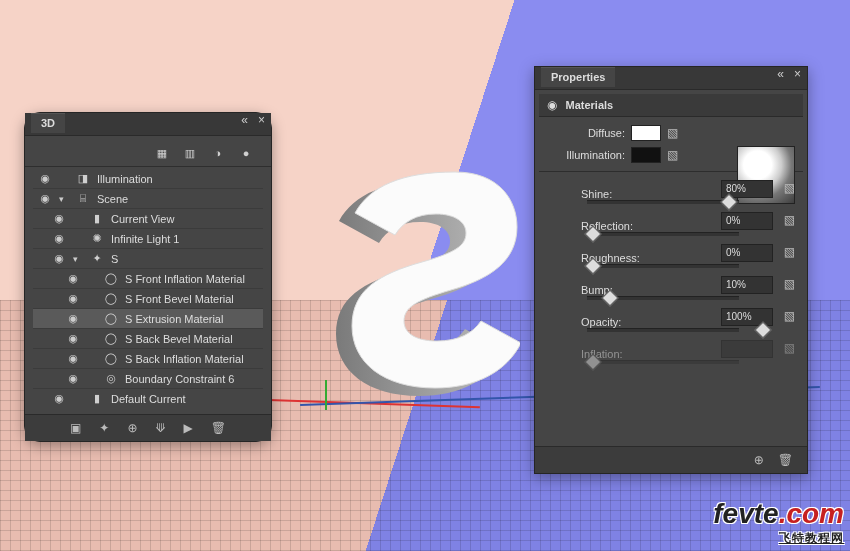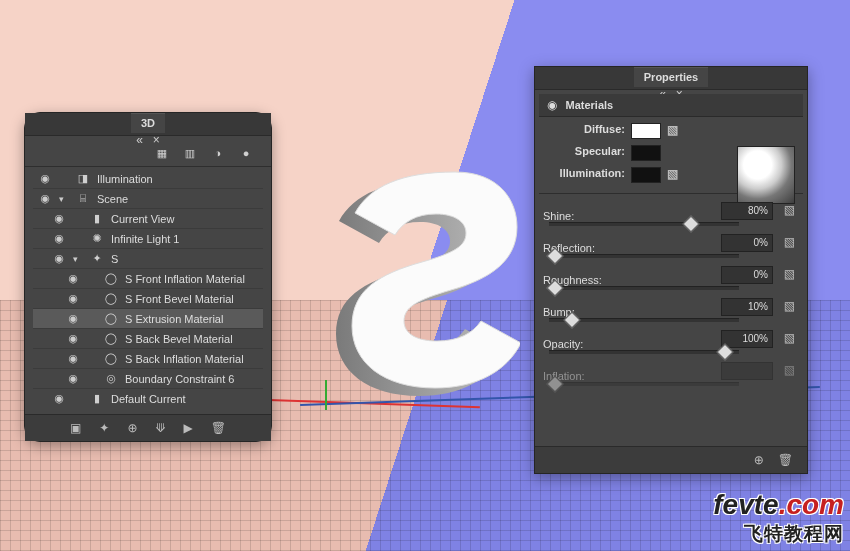--- a/index.html
+++ b/index.html
@@ -13,21 +13,21 @@
       linear-gradient(108deg,#e8bcb0 0%,#e8bcb0 48%,#7f82e4 48%,#7f82e4 100%);}
   .axis{position:absolute;height:2px;}
   .axis.red{background:#d33;left:60px;top:399px;width:420px;transform:rotate(2deg);}
   .axis.blue{background:#35a;left:300px;top:395px;width:520px;transform:rotate(-2deg);}
   .axis.green{position:absolute;width:2px;height:30px;background:#3a3;left:325px;top:380px;}
 
   .letter{position:absolute;left:310px;top:160px;width:210px;height:260px;pointer-events:none;}
   .letter svg{position:absolute;left:0;top:0;}
 
   .panel{position:absolute;background:#454545;border:1px solid #252525;box-shadow:0 4px 14px rgba(0,0,0,.35);}
-  .panel-tabbar{height:22px;background:#383838;border-bottom:1px solid #2a2a2a;display:flex;align-items:center;padding:0 6px;justify-content:space-between;flex-direction:column;}
+  .panel-tabbar{height:22px;background:#383838;border-bottom:1px solid #2a2a2a;display:flex;align-items:flex-start;padding:0 6px;justify-content:space-between;}
   .panel-tab{background:#454545;color:#ddd;padding:3px 10px 4px;font-weight:bold;font-size:11px;border-top:1px solid #555;}
   .panel-icons{display:flex;gap:10px;color:#ccc;}
   .panel-body{padding:6px 8px 8px 8px;}
 
   .p3d{left:24px;top:112px;width:246px;height:328px;border-radius:16px;}
   .toolbar{display:flex;gap:14px;justify-content:flex-end;padding:4px 10px 6px;}
   .tool-ico{width:14px;height:14px;color:#cfcfcf;display:flex;align-items:center;justify-content:center;}
   .divider{height:1px;background:#2e2e2e;margin:0 -8px 2px;}
   .tree{list-style:none;margin:0;padding:0;}
   .tree li{display:flex;align-items:center;height:19px;padding-left:4px;gap:6px;border-top:1px solid #3b3b3b;}
@@ -35,39 +35,39 @@
   .eye{width:16px;color:#ccc;text-align:center;}
   .twist{width:10px;color:#ccc;font-size:9px;}
   .node-ico{width:16px;color:#cfcfcf;display:inline-flex;align-items:center;justify-content:center;}
   .tree .indent1{padding-left:18px;}
   .tree .indent2{padding-left:32px;}
   .selected{background:#5a5a5a;}
   .bottombar{position:absolute;left:0;right:0;bottom:0;height:26px;border-top:1px solid #2a2a2a;background:#3c3c3c;display:flex;align-items:center;justify-content:center;gap:18px;color:#bbb;}
 
   .pprops{left:534px;top:66px;width:272px;height:406px;}
   .prop-hdr{display:flex;align-items:center;gap:8px;background:#3a3a3a;margin:-2px -4px 6px;padding:4px 8px;border-bottom:1px solid #2a2a2a;}
-  .swatch-row{display:flex;align-items:flex-start;height:20px;margin-bottom:2px;font-weight:bold;}
+  .swatch-row{display:flex;align-items:center;height:20px;margin-bottom:2px;}
   .swatch-label{width:82px;text-align:right;padding-right:6px;color:#ddd;}
   .swatch{width:28px;height:14px;border:1px solid #222;}
   .sw-white{background:#fff;} .sw-black{background:#111;}
   .folder{margin-left:6px;color:#bbb;}
   .preview{position:absolute;right:12px;top:56px;width:56px;height:56px;background:radial-gradient(circle at 35% 32%,#fff 0 14px,#ccc 24px,#777 34px,#333 56px);border:1px solid #222;}
   .sep{height:1px;background:#2d2d2d;margin:6px -4px;}
-  .slider-row{position:relative;height:32px;display:flex;align-items:center;}
+  .slider-row{position:relative;height:32px;display:flex;align-items:center;margin-left:38px;}
   .slider-label{width:82px;color:#ddd;}
   .slider-track{position:absolute;left:6px;right:60px;top:22px;height:3px;background:#333;border-top:1px solid #222;}
   .slider-knob{position:absolute;top:18px;width:10px;height:10px;background:#ddd;border:1px solid #555;transform:rotate(45deg);}
-  .val-box{position:absolute;right:26px;top:2px;width:42px;height:16px;background:#333;border:1px solid #222;color:#ddd;text-align:right;padding:0 4px;font-size:10px;line-height:16px;}
+  .val-box{position:absolute;right:26px;top:2px;width:42px;height:16px;background:#333;border:1px solid #222;color:#ddd;padding:0 4px;font-size:10px;line-height:16px;}
   .row-folder{position:absolute;right:4px;top:3px;color:#bbb;}
   .mini-ico{font-size:12px;}
 
   .watermark{position:absolute;right:6px;bottom:4px;font-family:Arial;font-weight:900;font-style:italic;margin-left:20px;}
   .watermark .big{font-size:28px;color:#222;text-shadow:1px 1px 0 #fff,-1px -1px 0 #fff,1px -1px 0 #fff,-1px 1px 0 #fff;}
   .watermark .dot{color:#c62020;}
-  .watermark .sub{font-size:19px;color:#222;text-shadow:1px 1px 0 #fff,-1px -1px 0 #fff,1px -1px 0 #fff,-1px 1px 0 #fff;display:block;text-align:right;letter-spacing:1px;font-style:normal;}
+  .watermark .sub{font-size:12px;color:#222;text-shadow:1px 1px 0 #fff,-1px -1px 0 #fff,1px -1px 0 #fff,-1px 1px 0 #fff;display:block;text-align:right;letter-spacing:1px;font-style:normal;text-decoration:underline;}
 </style>
 </head>
 <body>
 
 <div class="stage">
   <div class="bg-top-left"></div>
   <div class="bg-lower"></div>
   <div class="axis red"></div>
   <div class="axis blue"></div>
   <div class="axis green"></div>
@@ -201,24 +201,20 @@
         <span class="mini-ico">◉</span>
         <b>Materials</b>
       </div>
       <div id="swatches">
           <div class="swatch-row">
             <span class="swatch-label">Diffuse:</span>
             <span class="swatch sw-white"></span>
             <span class="folder mini-ico">▧</span>
           </div>
           <div class="swatch-row">
-            <span class="swatch-label">Specular:</span>
-            <span class="swatch sw-black"></span>
-          </div>
-          <div class="swatch-row">
             <span class="swatch-label">Illumination:</span>
             <span class="swatch sw-black"></span>
             <span class="folder mini-ico">▧</span>
           </div>
         </div>
       <div class="preview"></div>
       <div class="sep"></div>
       <div id="sliders">
           <div class="slider-row">
             <span class="slider-label">Shine:</span>

